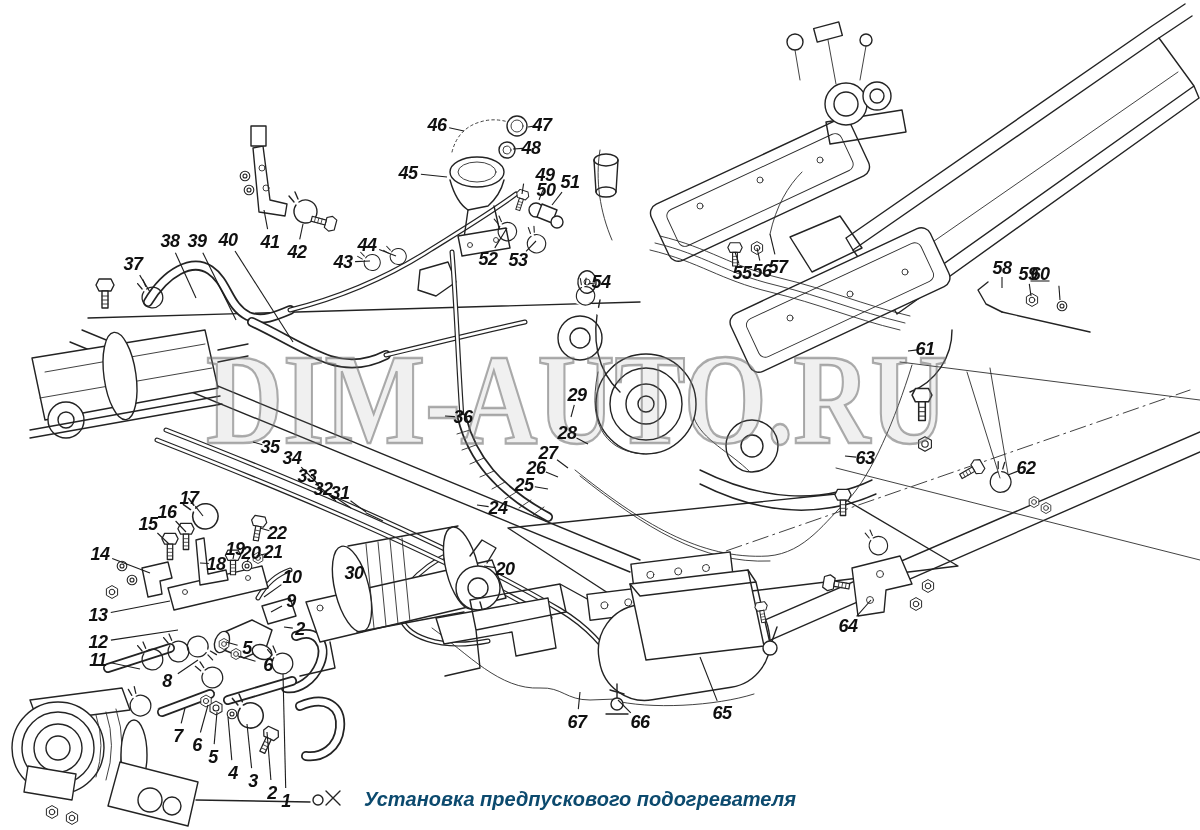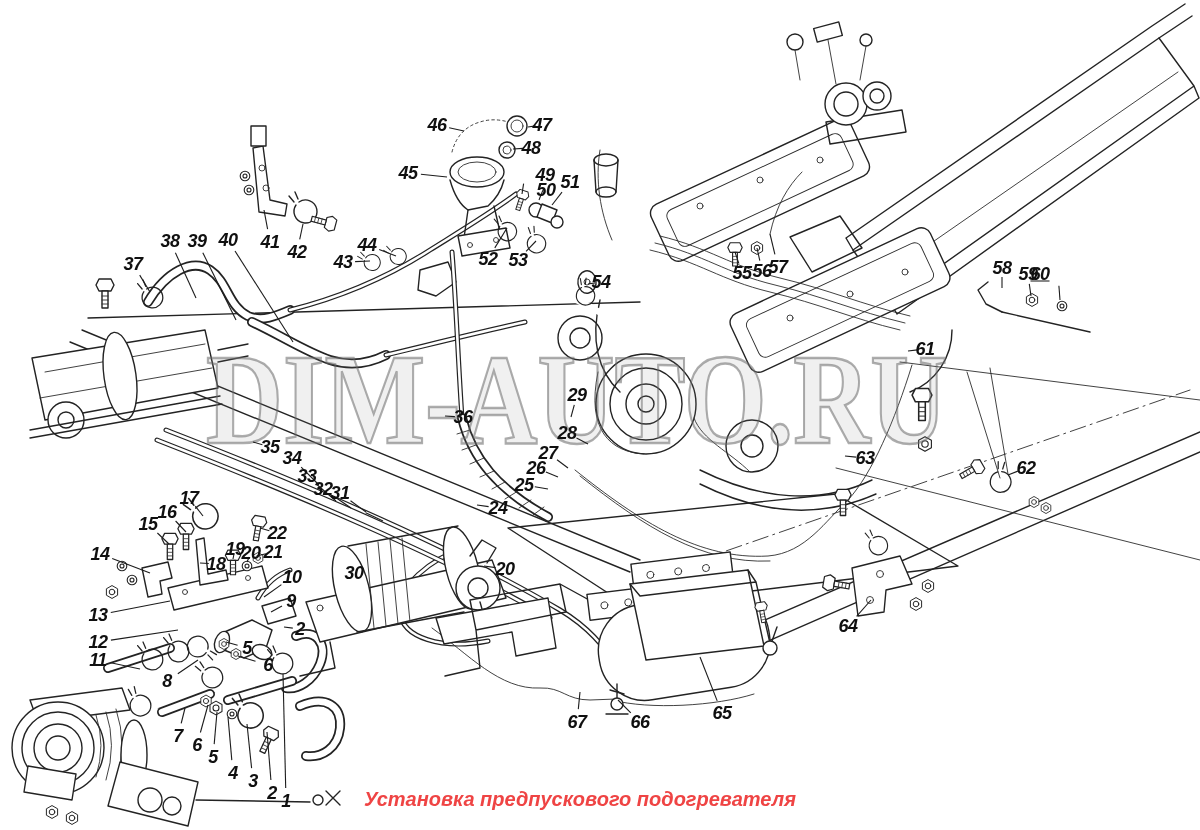--- a/index.html
+++ b/index.html
@@ -10,21 +10,21 @@
   .leaders line{stroke:#1c1c1c;stroke-width:1.1;}
   .callout-layer{position:absolute;left:0;top:0;width:100%;height:100%;z-index:4;}
   .callout{position:absolute;transform:translate(-50%,-50%);
            font:italic bold 18px "Liberation Sans",sans-serif;color:#101010;
            letter-spacing:-0.5px;white-space:nowrap;}
   .watermark{position:absolute;left:206px;top:334px;z-index:2;
              font-family:"Liberation Serif",serif;font-weight:bold;font-size:130px;line-height:1;
              color:rgba(130,130,130,0.12);-webkit-text-stroke:2.5px rgba(105,105,105,0.55);
              transform:scaleX(0.82);transform-origin:0 0;white-space:nowrap;pointer-events:none;}
   .caption{position:absolute;left:580px;top:788px;transform:translateX(-50%);z-index:5;
-           font:italic bold 20px "Liberation Sans",sans-serif;color:#ef4444;white-space:nowrap;}
+           font:italic bold 20px "Liberation Sans",sans-serif;color:#0c4a6e;white-space:nowrap;}
   
   .ln{fill:none;stroke:#232323;stroke-width:1.4;stroke-linecap:round;stroke-linejoin:round;}
   .thin{fill:none;stroke:#2c2c2c;stroke-width:0.9;stroke-linecap:round;}
   .wfill{fill:#ffffff;stroke:#232323;stroke-width:1.4;stroke-linejoin:round;}
   .hose-o{fill:none;stroke:#232323;stroke-width:10;stroke-linecap:round;}
   .hose-i{fill:none;stroke:#ffffff;stroke-width:6.5;stroke-linecap:round;}
   .pipe-o{fill:none;stroke:#232323;stroke-width:5;stroke-linecap:round;}
   .pipe-i{fill:none;stroke:#ffffff;stroke-width:2.6;stroke-linecap:round;}
 </style>
 </head>

